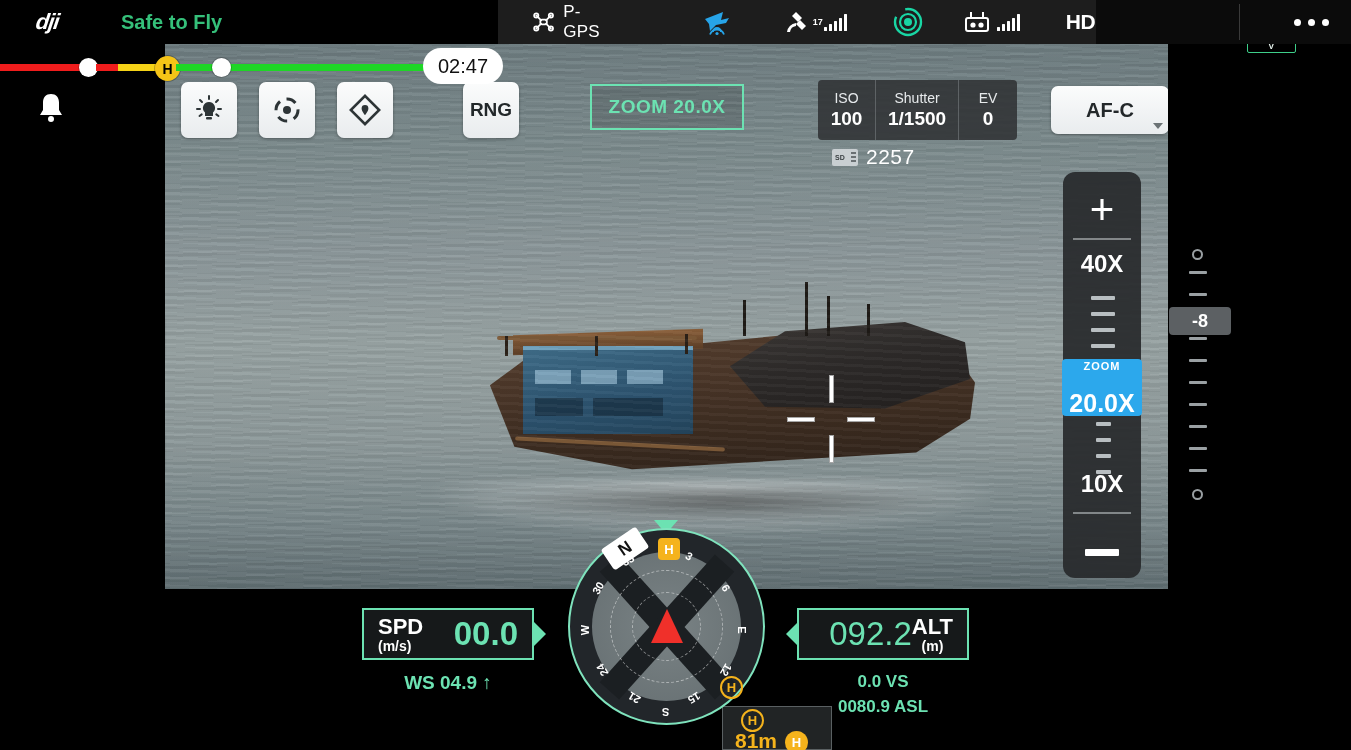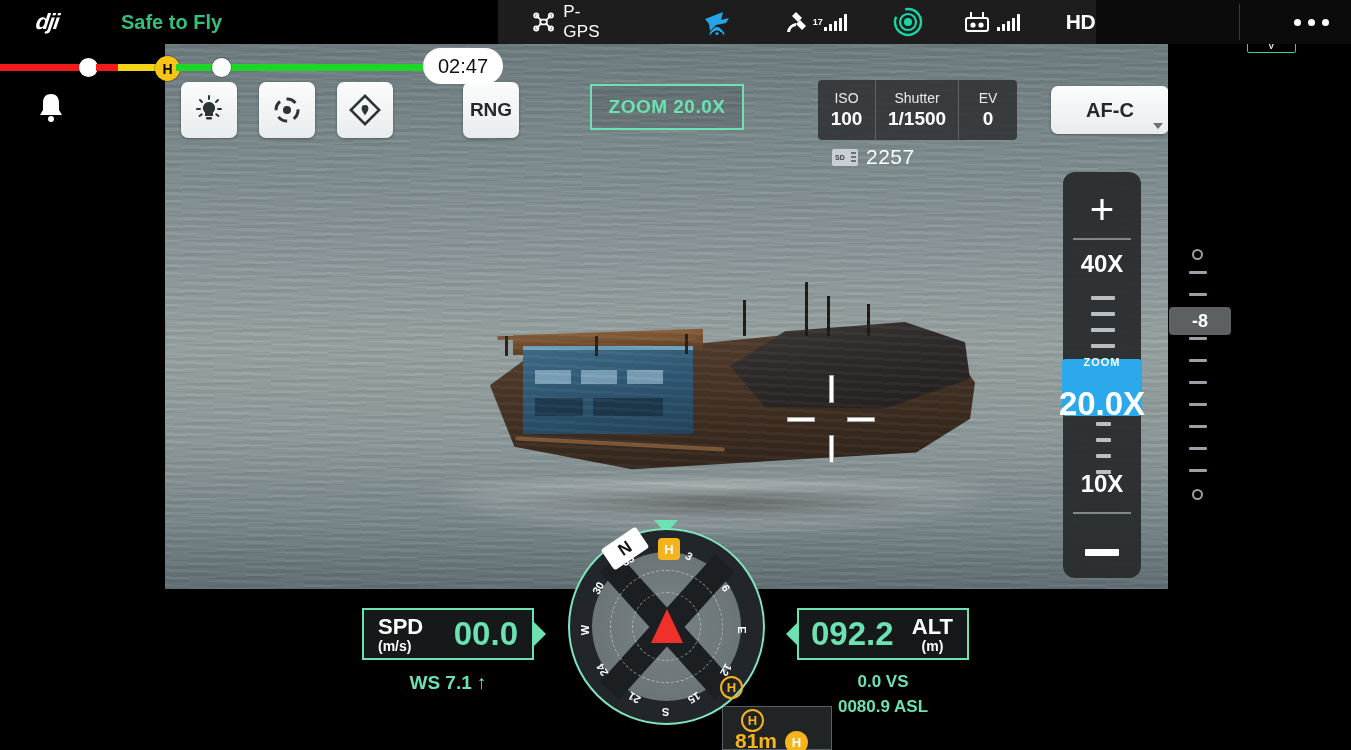--- a/index.html
+++ b/index.html
@@ -146,21 +146,21 @@
   .zs-minus{ position:absolute; bottom:18px; left:0; width:78px; text-align:center; }
   .zs-minus i{ display:inline-block; width:34px; height:7px; background:#fff; border-radius:1px; }
   .zs-rule{ position:absolute; left:10px; width:58px; height:2px; background:rgba(200,205,208,.55); }
   .zs-lab{ position:absolute; left:0; width:78px; text-align:center; color:#fff; font-size:24px;
      font-weight:600; }
   .tick{ position:absolute; left:28px; width:24px; height:4px; background:#b8bec1; border-radius:1px; }
   .tick.s{ left:33px; width:15px; }
   .zs-thumb{ position:absolute; left:-1px; width:80px; height:57px; background:#2ca8ec;
      border-radius:4px; display:flex; flex-direction:column; align-items:center; justify-content:center; }
   .zs-thumb .t1{ color:#fff; font-size:11px; font-weight:700; letter-spacing:1px; }
-  .zs-thumb .t2{ color:#fff; font-size:33px; font-weight:700; line-height:1; margin-top:19px; }
+  .zs-thumb .t2{ color:#fff; font-size:25px; font-weight:700; line-height:1; margin-top:19px; }
 
   
   .rightpanel{ position:absolute; right:0; top:44px; width:183px; height:545px; background:#000; z-index:35; }
   .gimbal-scale{ position:absolute; left:1175px; top:245px; width:50px; height:265px; z-index:36; }
   .gs-tick{ position:absolute; left:14px; width:18px; height:3px; background:#9aa0a3; border-radius:1px; }
   .gs-circ{ position:absolute; left:17px; width:11px; height:11px; border:2px solid #9aa0a3; border-radius:50%; }
   .gs-val{ position:absolute; left:-6px; width:62px; height:28px; background:#5c6063; border-radius:4px;
      color:#fff; font-size:18px; font-weight:600; display:flex; align-items:center; justify-content:center; }
 
   .menu-lab{ position:absolute; right:0; top:162px; width:183px; text-align:center; color:#fff;
@@ -239,21 +239,21 @@
   .tele .k small{ display:block; font-size:14px; font-weight:600; margin-top:1px; }
   .tele .v{ flex:1; text-align:right; padding-right:14px; color:#6ce2b2; font-size:33px; font-weight:700; }
   .arrowR{ position:absolute; left:534px; top:622px; width:0;height:0;
      border-top:12px solid transparent; border-bottom:12px solid transparent;
      border-left:12px solid #6ce2b2; z-index:25; }
   .ws{ position:absolute; left:362px; top:672px; width:172px; text-align:center; color:#6ce2b2;
      font-size:19px; font-weight:600; z-index:25; }
 
   .tele2{ position:absolute; left:797px; top:608px; width:172px; height:52px;
      border:2px solid #6ce2b2; background:rgba(30,34,36,.72); display:flex; align-items:center; z-index:25; }
-  .tele2 .v{ flex:1; text-align:left; padding-left:12px; color:#6ce2b2; font-size:33px; font-weight:700; }
+  .tele2 .v{ flex:1; text-align:right; padding-left:0; color:#6ce2b2; font-size:33px; font-weight:400; }
   .tele2 .k{ padding-right:14px; color:#fff; font-weight:800; font-size:22px; line-height:1; text-align:center; }
   .tele2 .k small{ display:block; font-size:14px; font-weight:600; margin-top:1px; }
   .arrowL{ position:absolute; left:786px; top:622px; width:0;height:0;
      border-top:12px solid transparent; border-bottom:12px solid transparent;
      border-right:12px solid #6ce2b2; z-index:25; }
   .vs{ position:absolute; left:790px; top:670px; width:186px; text-align:center; color:#6ce2b2;
      font-size:17px; font-weight:600; line-height:1.45; z-index:25; }
 
   
   .compass{ position:absolute; left:568px; top:528px; width:197px; height:197px; z-index:26; }
@@ -645,21 +645,21 @@
   </div>
 
   <div class="tele">
     <span class="k">
       <span>SPD</span>
       <small>(m/s)</small>
     </span>
     <span class="v">00.0</span>
   </div>
   <div class="arrowR"></div>
-  <div class="ws">WS 7.1 ↑</div>
+  <div class="ws">WS 04.9 ↑</div>
 
   <div class="arrowL"></div>
   <div class="tele2">
     <span class="v">092.2</span>
     <span class="k">
       <span>ALT</span>
       <small>(m)</small>
     </span>
   </div>
   <div class="vs">

